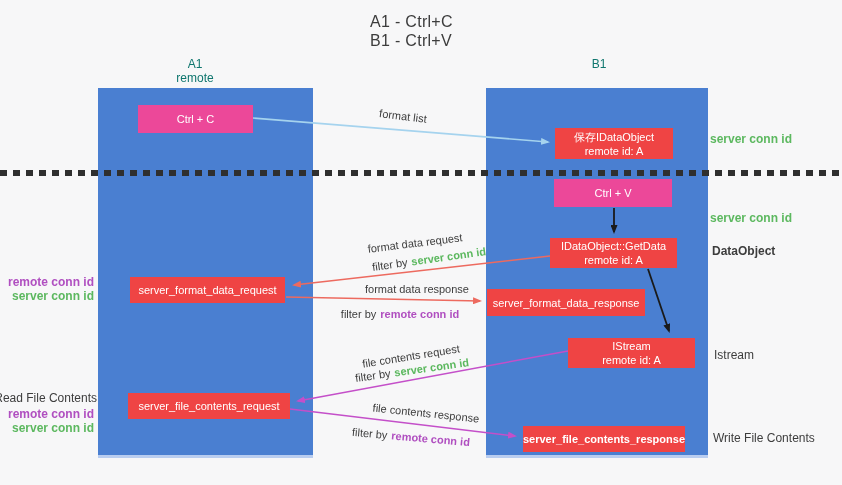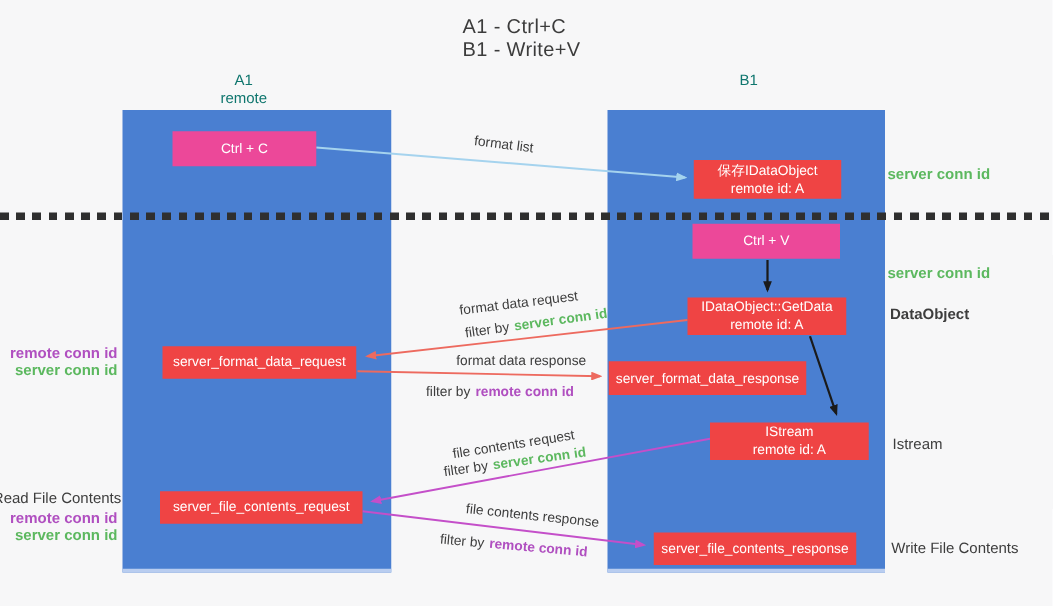--- a/index.html
+++ b/index.html
@@ -35,21 +35,21 @@
   .key.purple { color:#b04fc0; }
   .ralign { text-align:right; }
 </style>
 </head>
 <body>
 
 <div class="stage">
 
   <div class="title">
     <div>A1 - Ctrl+C</div>
-    <div>B1 - Write+V</div>
+    <div>B1 - Ctrl+V</div>
   </div>
 
   <div class="hdr" style="left:115px;top:57px;">
     <div>A1</div>
     <div>remote</div>
   </div>
   <div class="hdr" style="left:519px;top:57px;">
     <div>B1</div>
   </div>
 
@@ -110,21 +110,21 @@
 
   <div class="node orange" style="left:568px;top:338px;width:127px;height:30px;">
     <div>IStream</div>
     <div>remote id: A</div>
   </div>
 
   <div class="node orange" style="left:128px;top:393px;width:162px;height:26px;">
     <div>server_file_contents_request</div>
   </div>
 
-  <div class="node orange" style="left:523px;top:426px;width:162px;height:26px;">
+  <div class="node orange" style="left:523px;top:426px;width:162px;height:26px;font-weight:bold;">
     <div>server_file_contents_response</div>
   </div>
 
   <div class="lbl c" style="left:403px;top:116px;transform:translate(-50%,-50%) rotate(7deg);">format list</div>
 
   <div class="lbl c" style="left:415px;top:243px;transform:translate(-50%,-50%) rotate(-7deg);">format data request</div>
   <div class="lbl c" style="left:429px;top:259px;transform:translate(-50%,-50%) rotate(-8deg);">
     <span>filter by</span><span class="key green">server conn id</span>
   </div>
 

